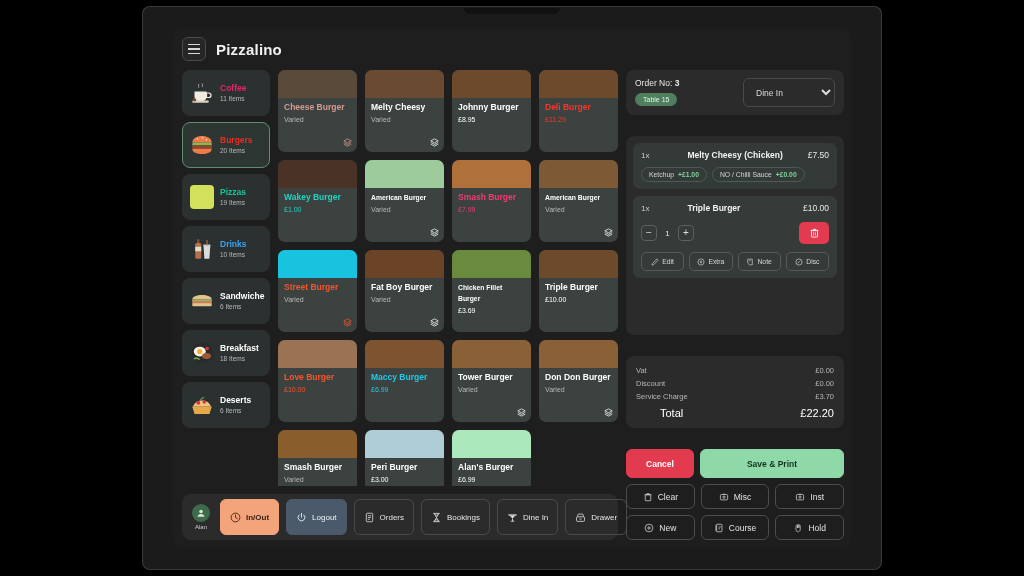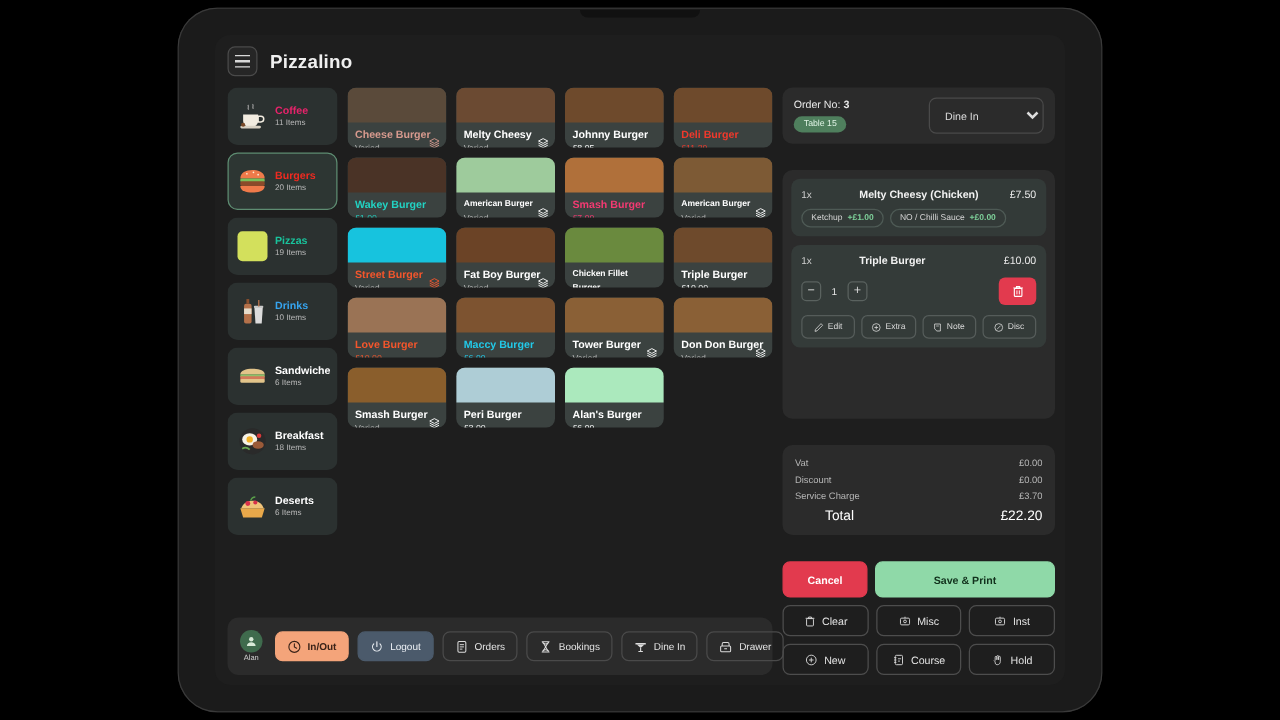--- a/index.html
+++ b/index.html
@@ -9,21 +9,21 @@
     font-family: "Liberation Sans", sans-serif;
     overflow: hidden;
   }
 
   
   #tablet-frame {
     position: absolute;
     left: 142px; top: 6px;
     width: 740px; height: 564px;
     background: #1b1b1b;
-    border-radius: 32px;
+    border-radius: 8px;
     box-shadow: inset 0 0 0 1px #3a3a3a, 0 0 28px rgba(0,0,0,.9);
   }
   #tablet-notch {
     position: absolute; left: 50%; top: 2px; transform: translateX(-50%);
     width: 96px; height: 6px; background: #111; border-radius: 0 0 6px 6px;
   }
   #screen {
     position: absolute;
     left: 30px; top: 22px;
     width: 680px; height: 520px;
@@ -81,39 +81,39 @@
 
   
   #products {
     flex: 1; min-width: 0;
     display: grid; grid-template-columns: repeat(4, 1fr);
     gap: 8px; align-content: start;
     overflow: hidden;
   }
   .prod {
     background: #3b4240; border-radius: 7px; overflow: hidden;
-    height: 48px; display: flex; flex-direction: column; cursor: pointer;
+    height: 82px; display: flex; flex-direction: column; cursor: pointer;
   }
   .prod-img { height: 28px; flex: 0 0 28px; }
   .prod-info { flex: 1; padding: 4px 6px 0 6px; position: relative; }
   .prod-name { font-size: 8.5px; font-weight: 700; line-height: 11px; }
   .prod-name.small { font-size: 6.8px; }
   .prod-sub { font-size: 7px; margin-top: 2px; line-height: 9px; }
   .stack-ic { position: absolute; right: 5px; bottom: 5px; width: 9px; height: 9px; }
 
   
   #toolbar {
     flex: 0 0 46px; background: #2b2b2b; border-radius: 9px;
     display: flex; align-items: center; gap: 7px; padding: 0 10px;
   }
   #user-chip { display: flex; flex-direction: column; align-items: center; gap: 2px; margin-right: 3px; }
   #avatar { width: 18px; height: 18px; border-radius: 50%; background: #3f6b4d; display:flex; align-items:center; justify-content:center; }
   #user-name { font-size: 6px; color: #cfcfcf; }
   .tb-btn {
-    height: 24px; border-radius: 6px; border: 1px solid #4a4a4a;
+    height: 36px; border-radius: 6px; border: 1px solid #4a4a4a;
     display: flex; align-items: center; gap: 5px; padding: 0 9px;
     font-size: 8px; color: #e3e3e3; background: transparent; cursor: pointer;
     font-family: inherit; white-space: nowrap;
   }
   .tb-btn.accent { background: #f4a47a; border-color: #f4a47a; color: #3a2318; font-weight: 600; }
   .tb-btn.slate { background: #4b5a6b; border-color: #4b5a6b; color: #eef2f6; }
 
   
   #order-panel { width: 218px; flex: 0 0 218px; display: flex; flex-direction: column; gap: 21px; min-height: 0; }
   .card { background: #2b2b2b; border-radius: 8px; }

